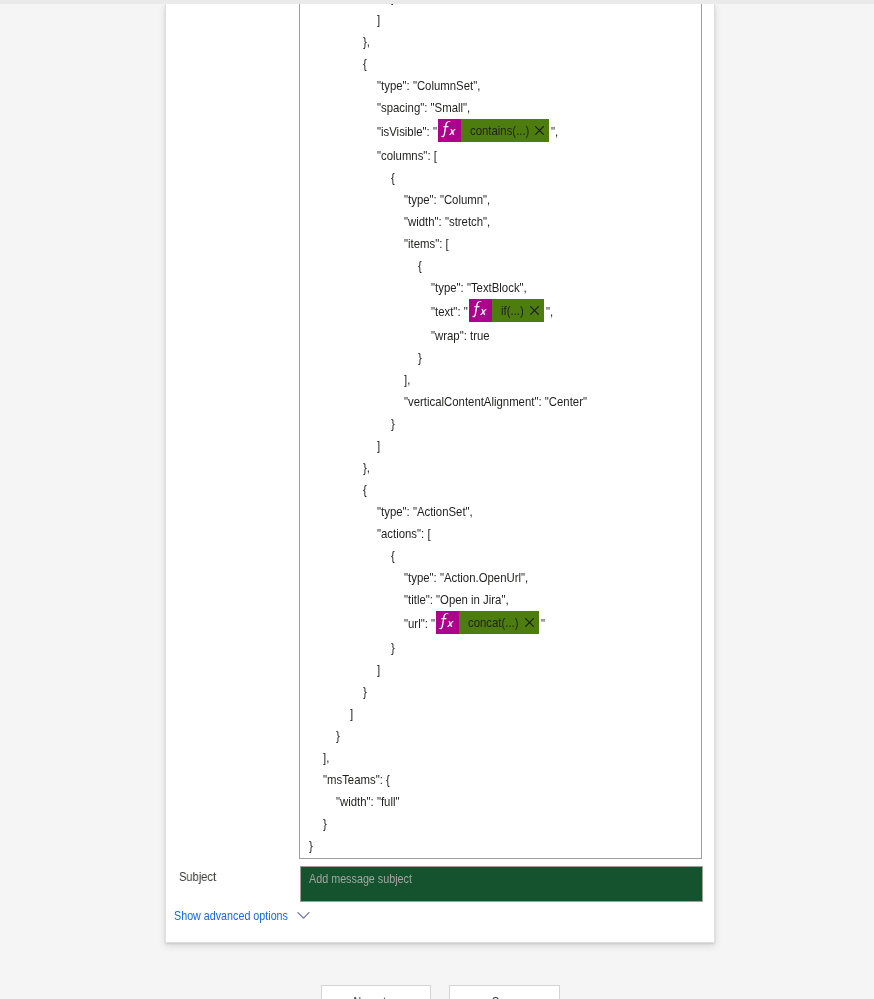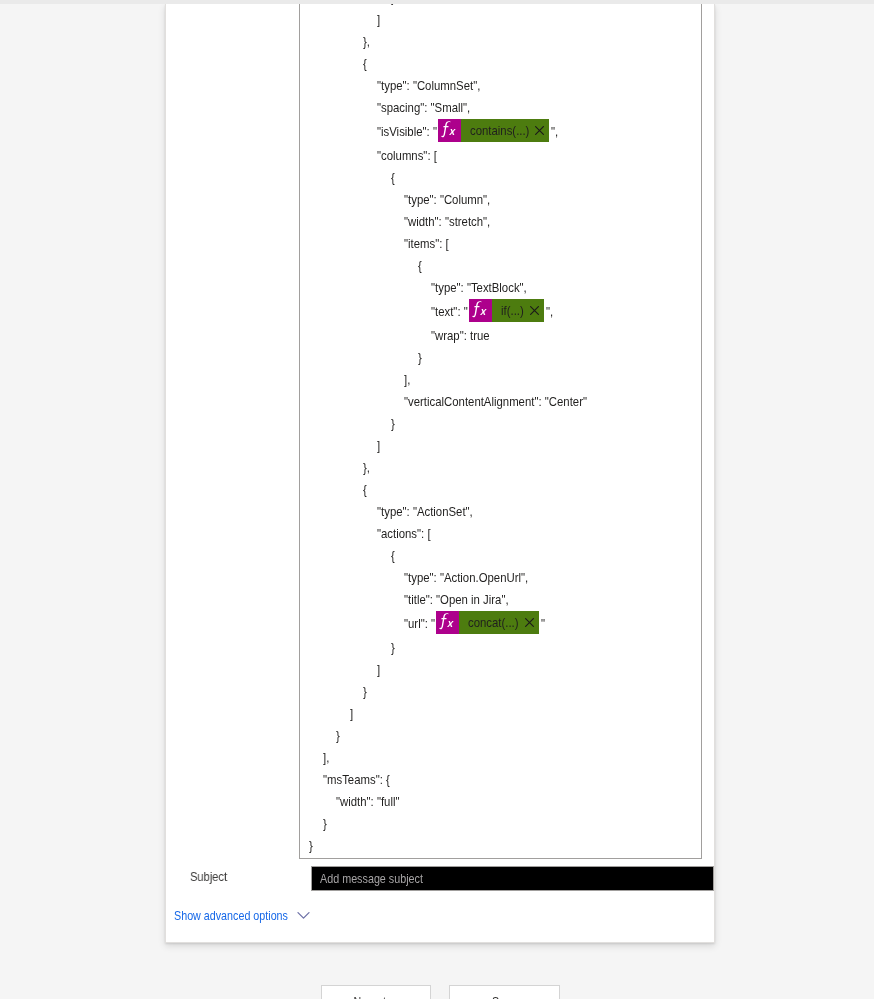--- a/index.html
+++ b/index.html
@@ -62,28 +62,28 @@
     font-family:"Liberation Sans",sans-serif;
   }
   .tokenchip .lbl > i{display:inline-block;font-style:normal;transform:scaleX(0.855);transform-origin:left center;}
   .tokenchip .x{
     display:inline-block;height:23px;line-height:23px;
     padding:0 5px 0 0px;vertical-align:top;font-size:0;
   }
   .tokenchip .x svg{vertical-align:middle;margin-bottom:0px;}
 
   
-  .subjrow{position:absolute;left:12px;top:862px;width:100%;height:40px;}
+  .subjrow{position:absolute;left:1px;top:862px;width:100%;height:40px;}
   .subjlabel{
     position:absolute;left:12px;top:3px;font-size:13.3px;color:#3b3a39;white-space:nowrap;
     transform:scaleX(0.835);transform-origin:left center;
   }
   .subjfield{
-    position:absolute;left:133px;top:0px;width:403px;height:25px;
-    border:1px solid #a19f9d;box-sizing:border-box;background:#000000;
+    position:absolute;left:133px;top:0px;width:403px;height:36px;
+    border:1px solid #a19f9d;box-sizing:border-box;background:#14532d;
   }
   .subjfield span{
     position:absolute;left:8px;top:4px;font-size:13.3px;color:#a7a5a6;white-space:nowrap;
     transform:scaleX(0.81);transform-origin:left center;
   }
 
   .advrow{position:absolute;left:8px;top:902px;}
   .advlink{font-size:13.3px;color:#1668e8;cursor:pointer;display:inline-block;white-space:nowrap;transform:scaleX(0.807);transform-origin:left center;}
   .chev{position:absolute;left:123px;top:5px;display:inline-block;line-height:0;}
 

